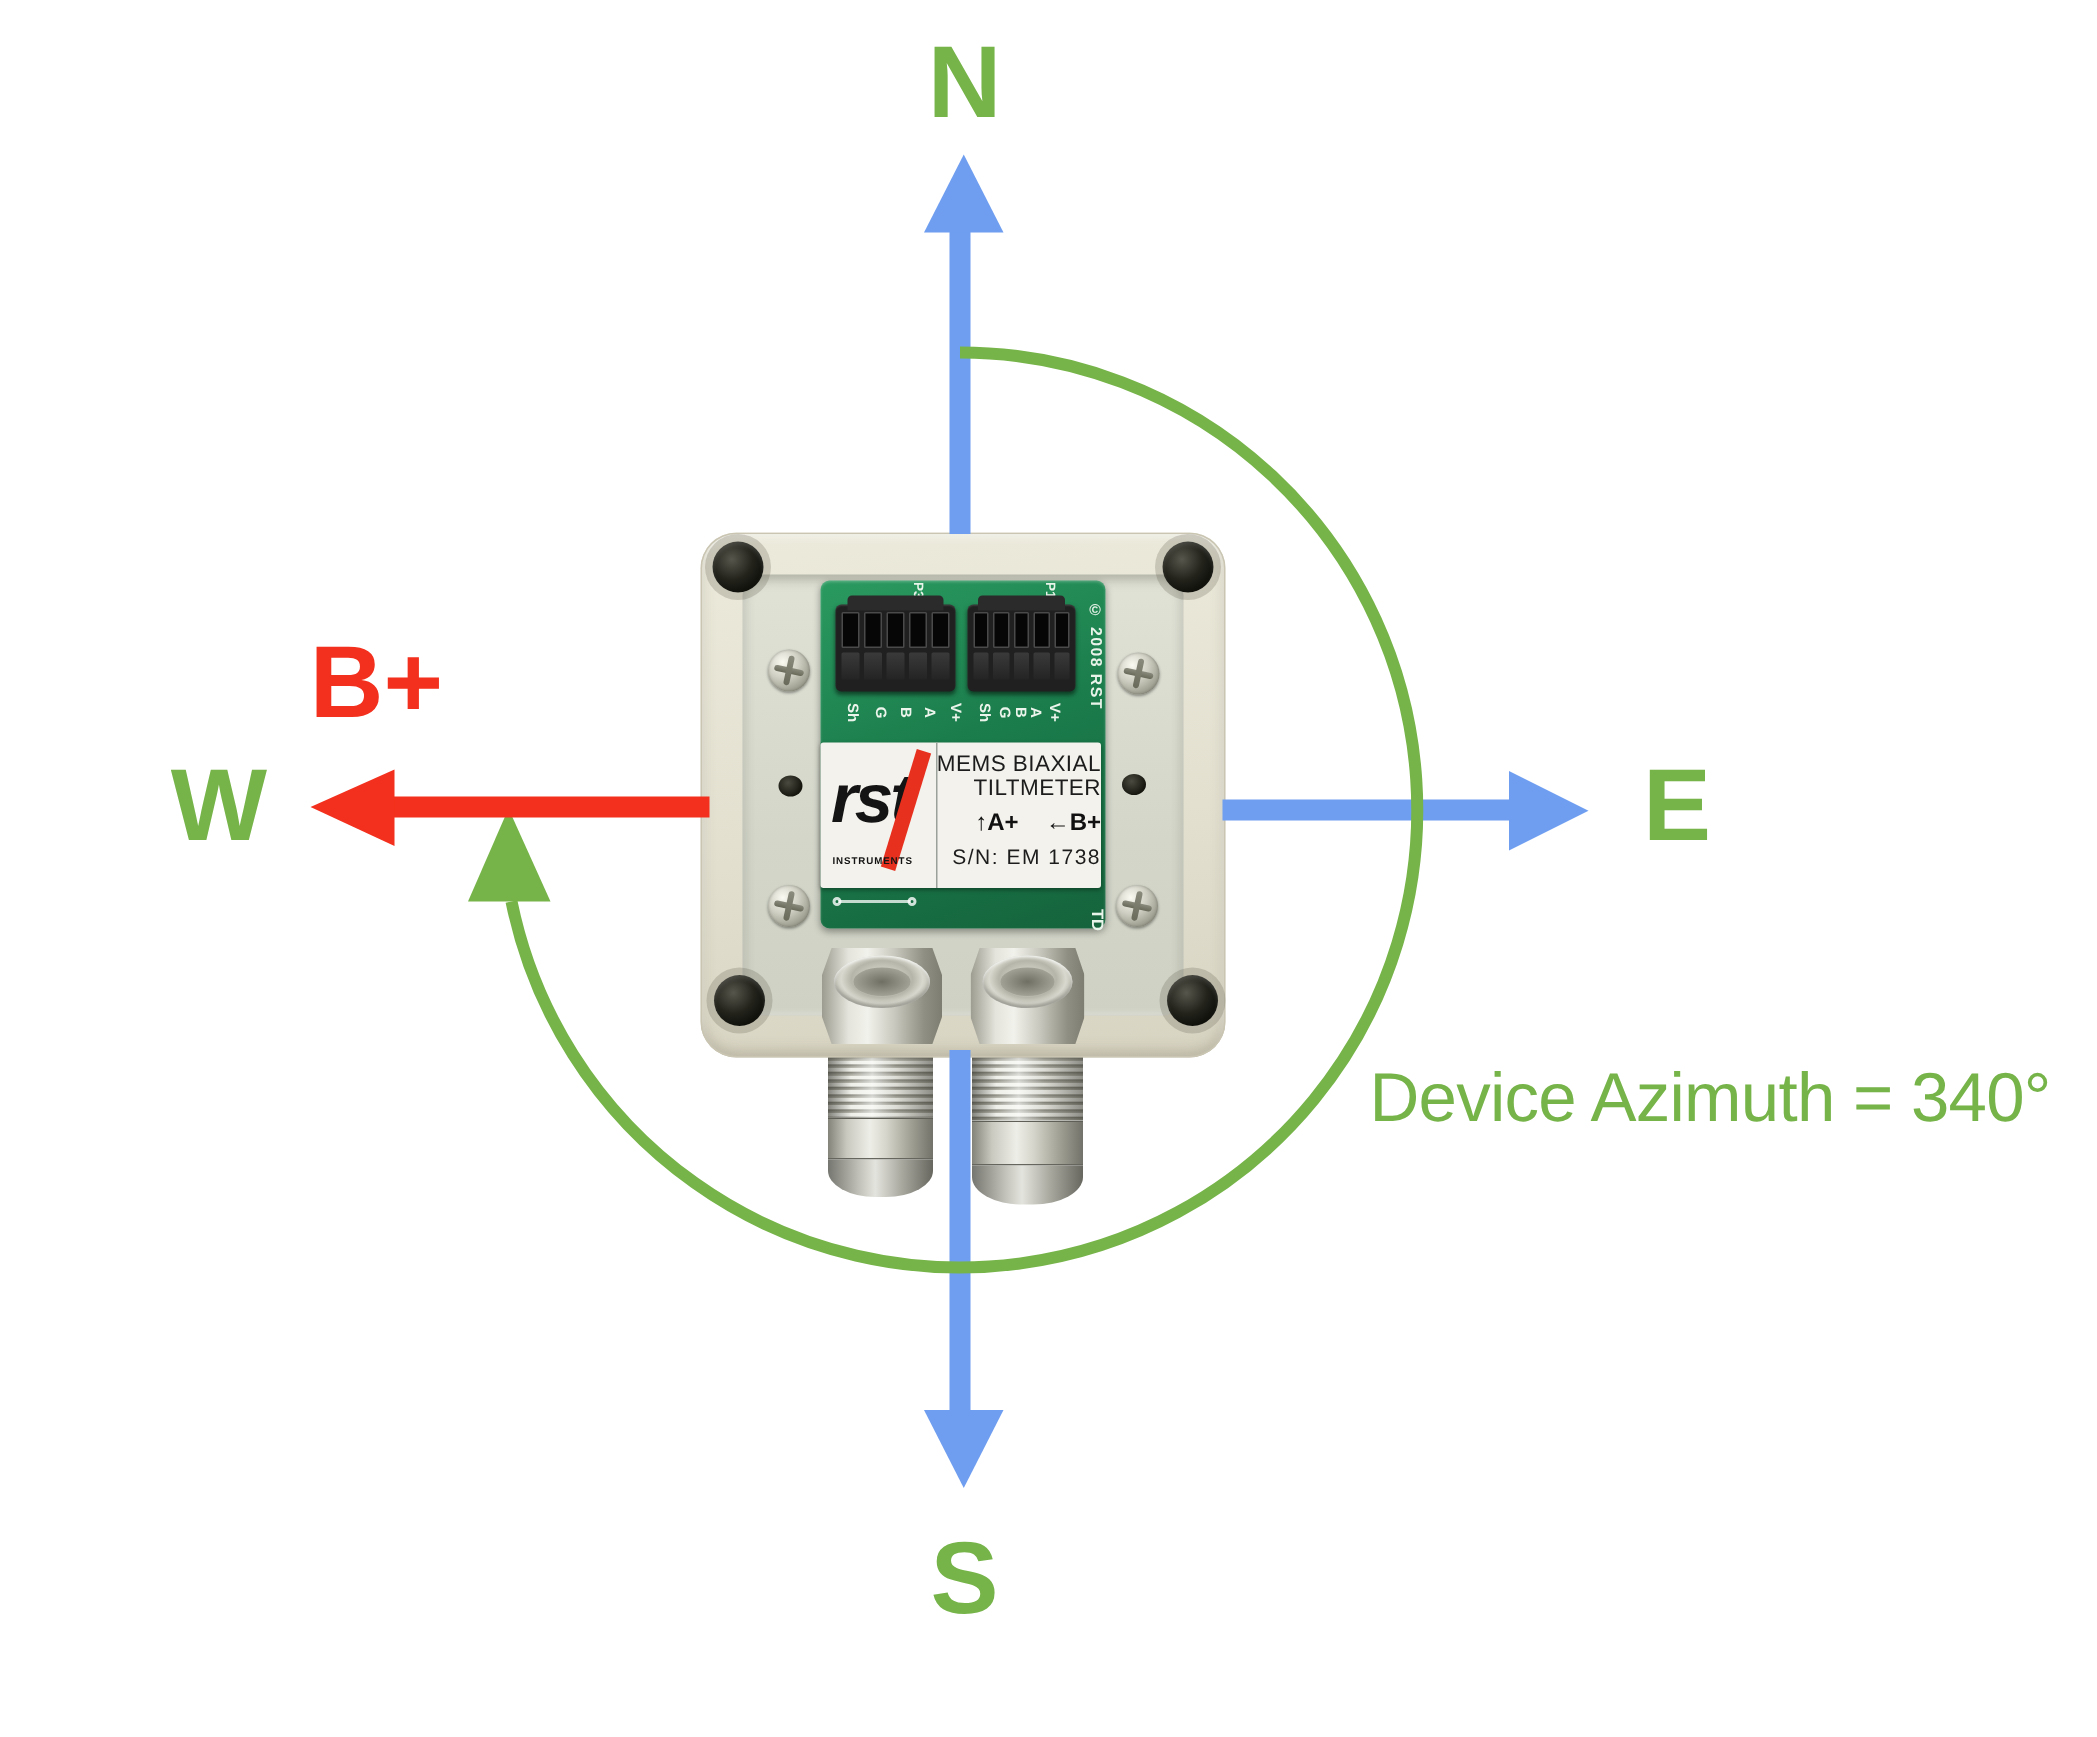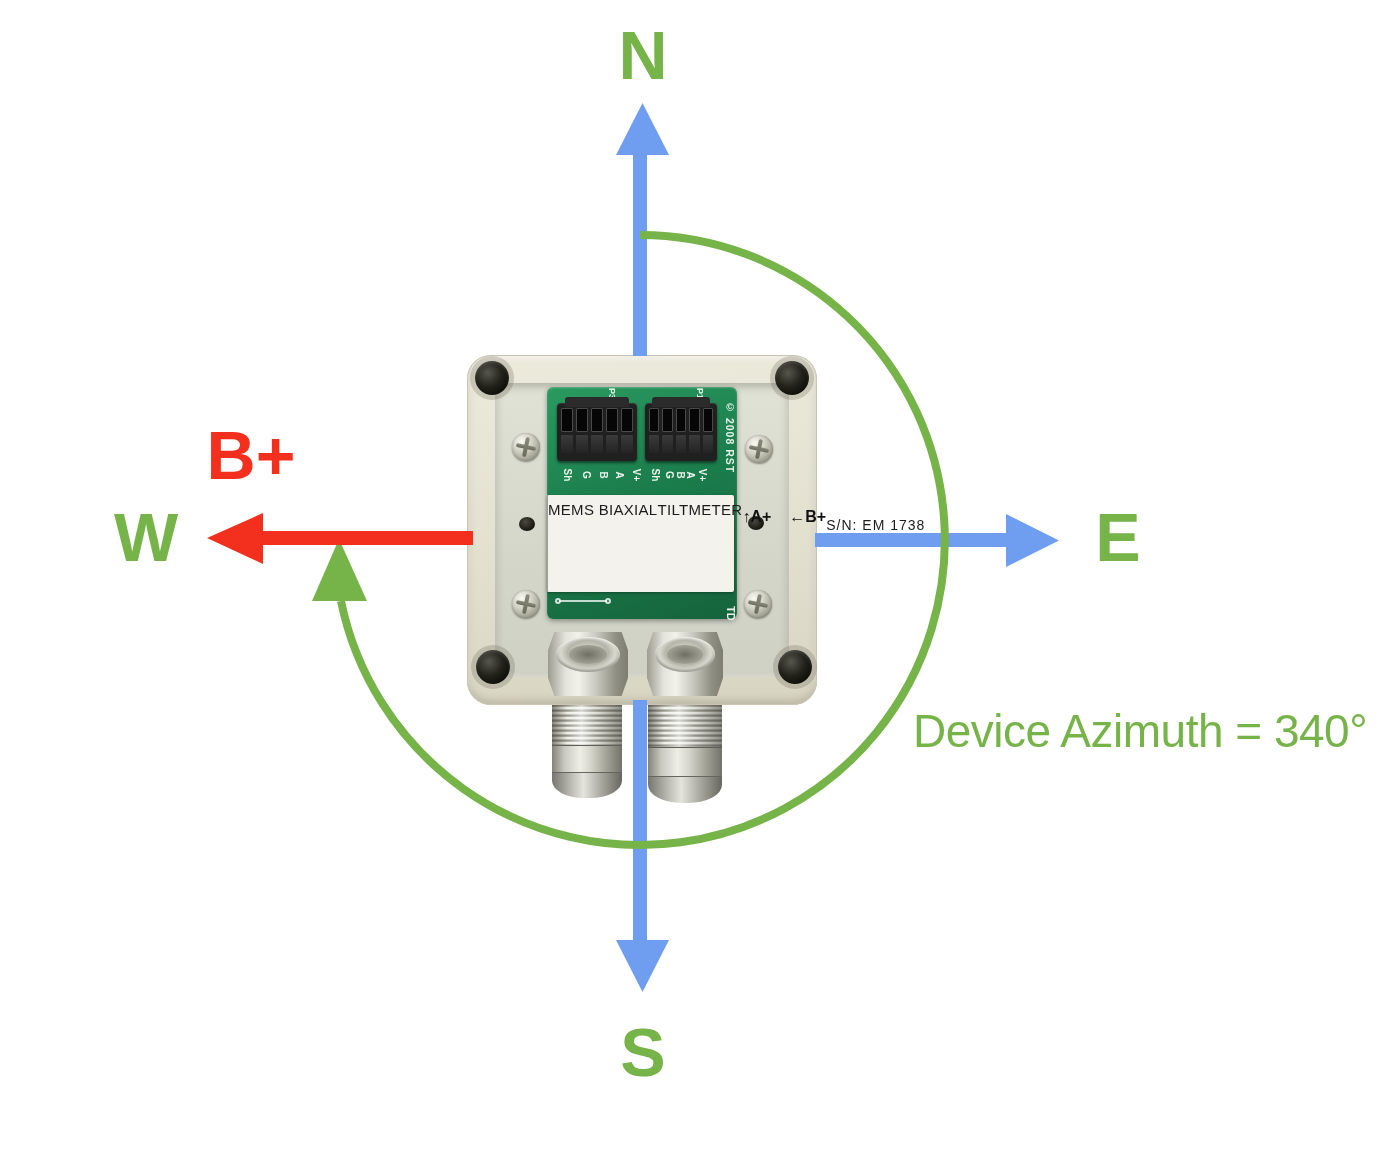--- a/index.html
+++ b/index.html
@@ -96,24 +96,24 @@
   
   .board-label{position:absolute;left:0;top:108px;width:187px;height:97px;background:#f3f2ec;
     border-radius:2px;box-shadow:0 1px 3px rgba(0,0,0,.35);display:flex;z-index:2;}
   .logo-cell{width:80px;position:relative;border-right:1px solid #9aa09a;overflow:hidden;}
   .logo-rst{position:absolute;left:7px;top:14px;font-style:italic;font-weight:bold;font-size:46px;
     line-height:1;color:#141414;letter-spacing:-2px;}
   .logo-slash{position:absolute;left:52px;top:4px;width:10px;height:82px;background:#e8301f;
     transform:rotate(17deg);}
   .logo-sub{position:absolute;left:8px;top:76px;font-size:6.5px;font-weight:bold;
     letter-spacing:0.6px;color:#141414;}
-  .text-cell{flex:1;display:flex;flex-direction:row;align-items:flex-start;padding-top:7px;}
+  .text-cell{flex:1;display:flex;flex-direction:column;align-items:flex-end;padding-top:7px;}
   .lbl-line{font-size:15px;color:#1c1c1c;line-height:16px;letter-spacing:0.3px;white-space:nowrap;}
   .lbl-axes{display:flex;gap:18px;margin-top:6px;font-size:16px;font-weight:bold;color:#111;}
-  .lbl-serial{margin-top:15px;font-size:14px;color:#1c1c1c;letter-spacing:1px;white-space:nowrap;}
+  .lbl-serial{margin-top:5px;font-size:14px;color:#1c1c1c;letter-spacing:1px;white-space:nowrap;}
 
   
   .nut{position:absolute;top:277px;height:64px;
     clip-path:polygon(8% 0%,92% 0%,100% 28%,100% 72%,92% 100%,8% 100%,0% 72%,0% 28%);
     background:linear-gradient(90deg,#9c9c90 0%,#e4e4dc 22%,#f2f2ec 38%,#c9c9bf 60%,#8f8f83 85%,#7d7d71 100%);}
   .nut-left{left:81px;width:80px;} .nut-right{left:180px;width:76px;}
   .nut::before{content:"";position:absolute;left:10%;top:8%;width:80%;height:55%;border-radius:50%;
     background:radial-gradient(ellipse at 50% 45%,#e9e9e1 0%,#b5b5a9 45%,#d8d8ce 60%,#97978b 100%);
     box-shadow:inset 0 1px 2px rgba(255,255,255,.8), inset 0 -2px 3px rgba(0,0,0,.25);}
   .nut::after{content:"";position:absolute;left:26%;top:20%;width:48%;height:30%;border-radius:50%;

